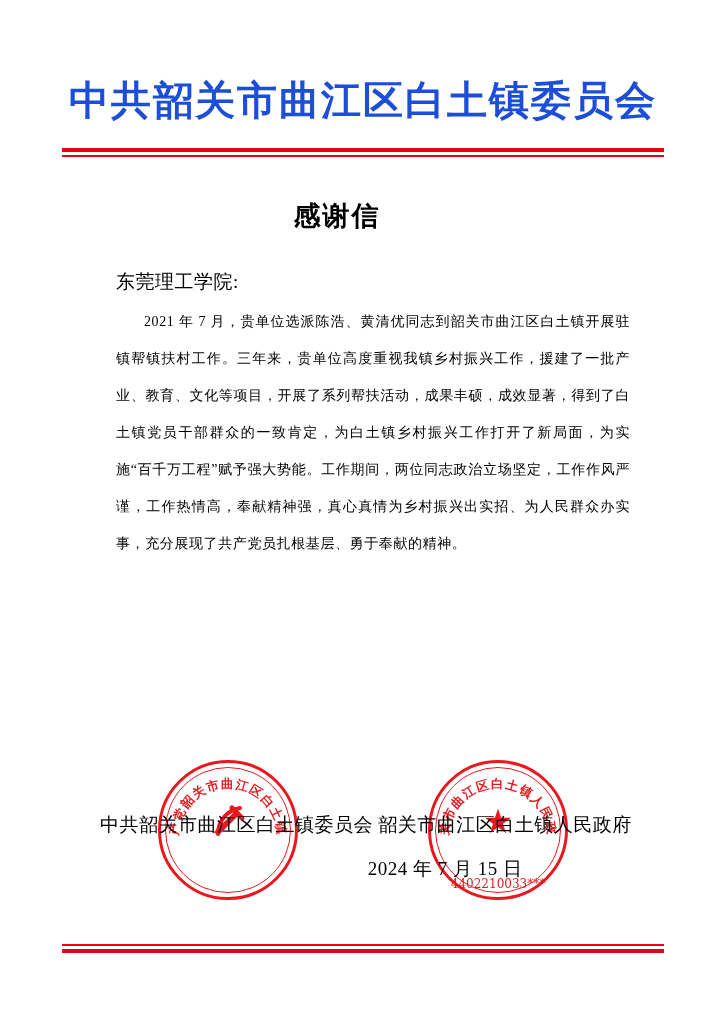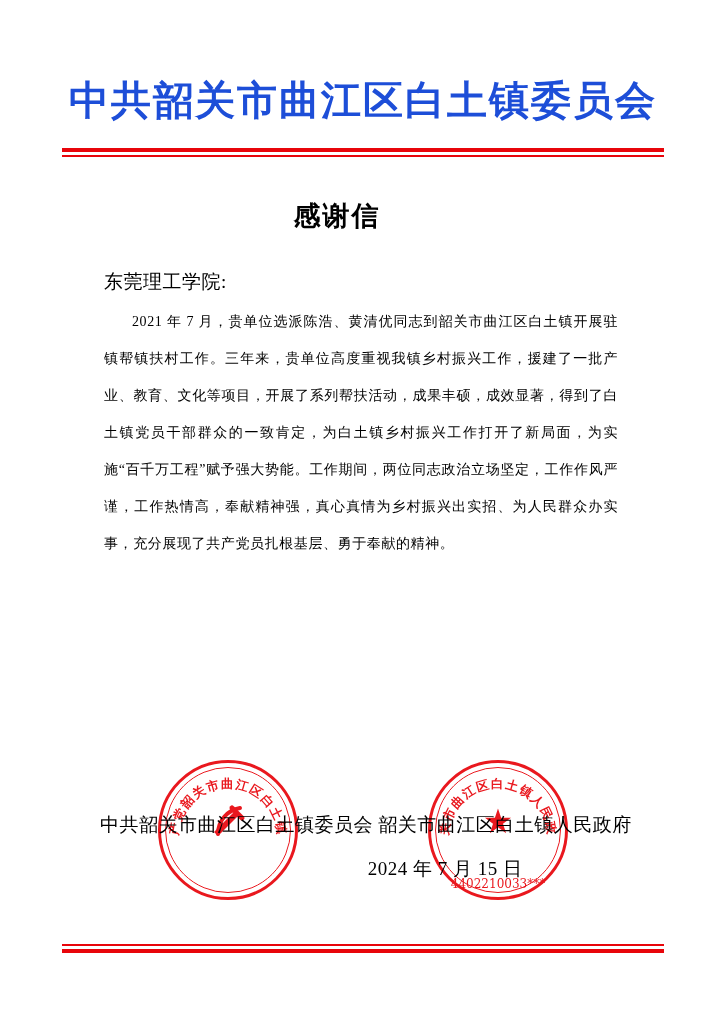--- a/index.html
+++ b/index.html
@@ -69,21 +69,21 @@
     font-weight: bold;
     font-size: 27px;
     color: #000000;
     letter-spacing: 2px;
   }
 
   
   .body-wrap {
     position: absolute;
     top: 268px;
-    left: 104px;
+    left: 116px;
     width: 530px;
     color: #000000;
   }
   .salutation {
     font-size: 19px;
     line-height: 1.5;
     margin-bottom: 6px;
     letter-spacing: 0.5px;
   }
   .para {

